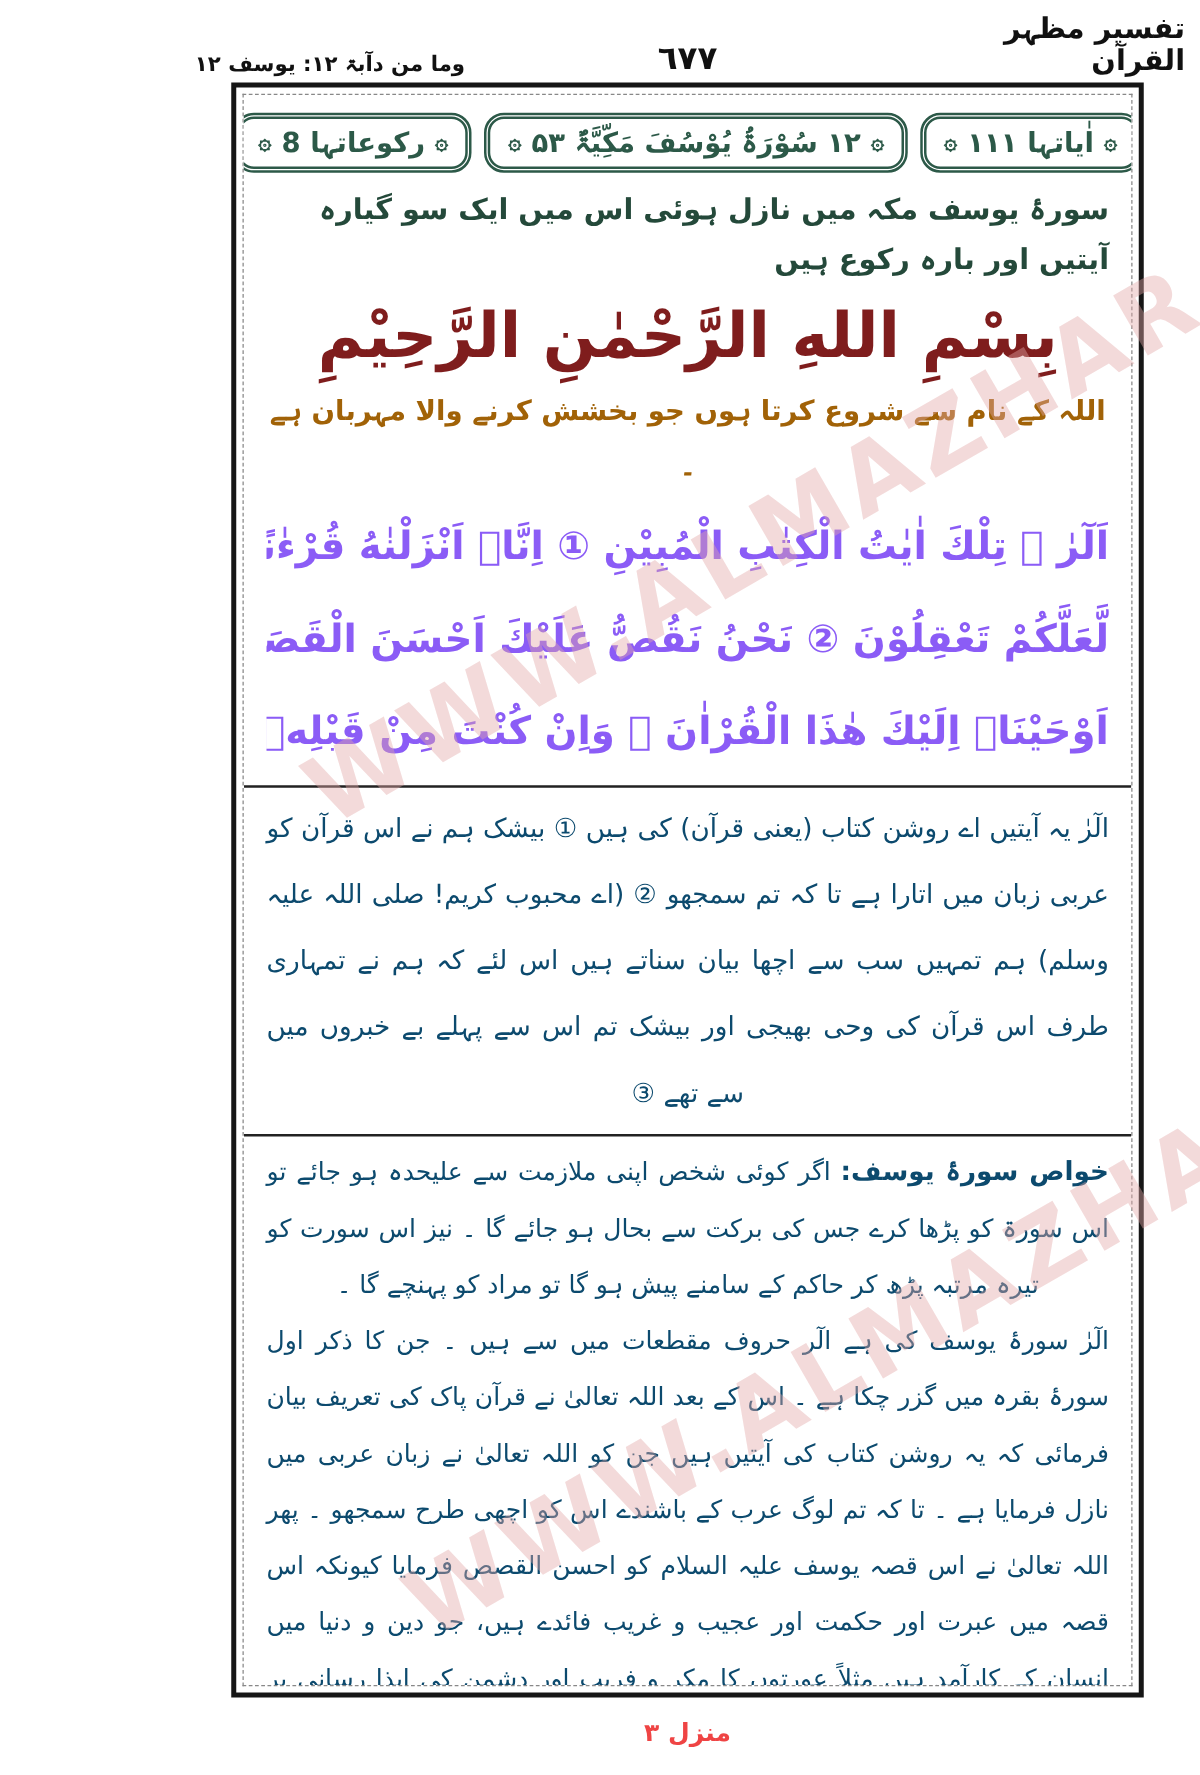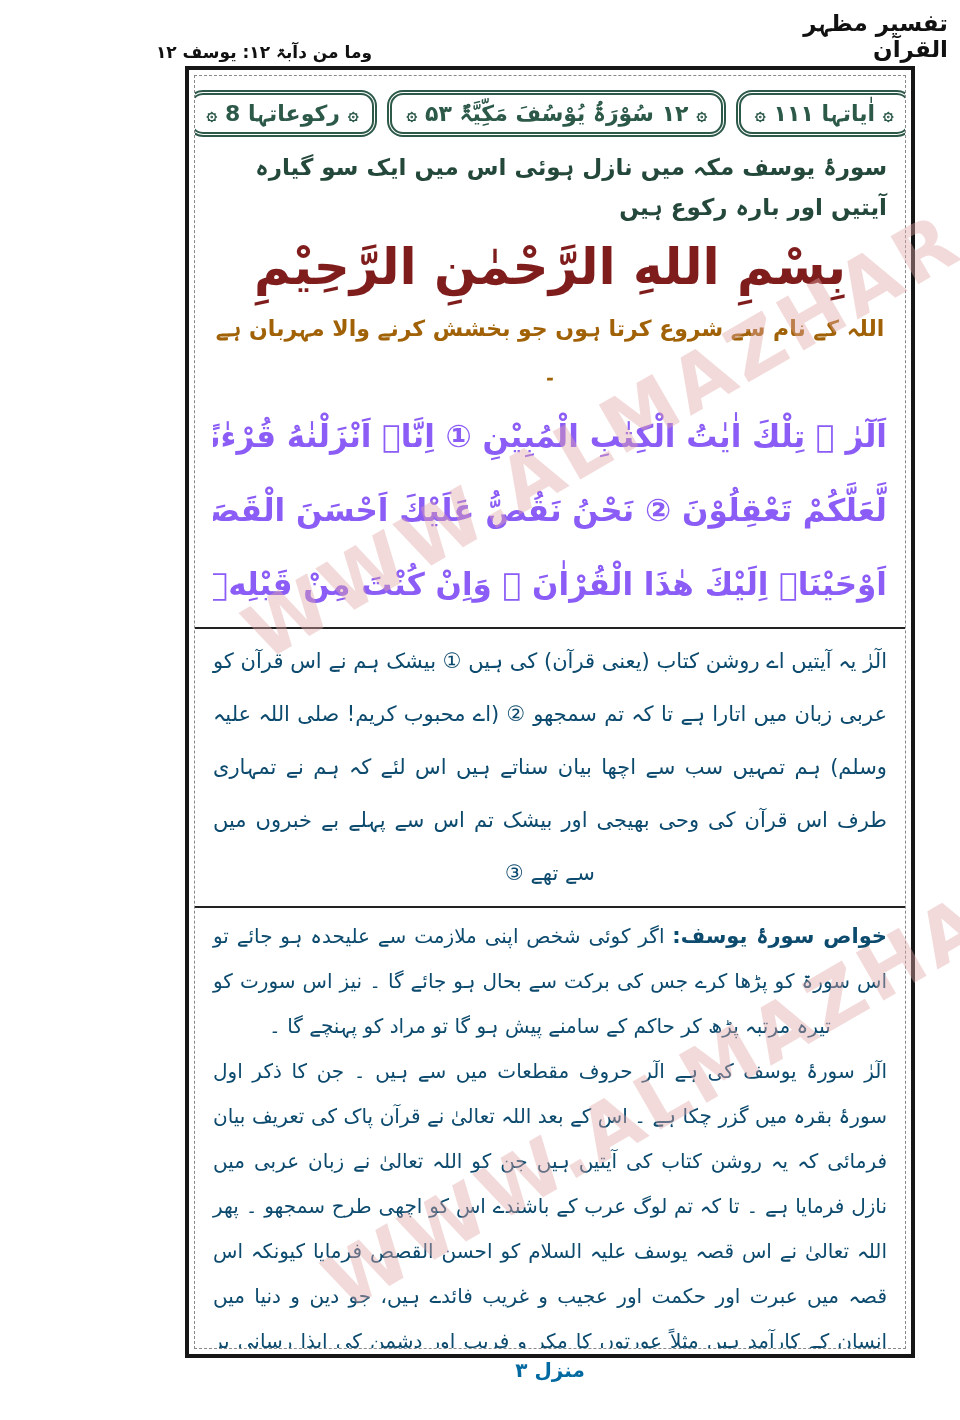--- a/index.html
+++ b/index.html
@@ -59,39 +59,40 @@
   }
   .para.center-last{text-align-last:center;}
   .translation{font-size:21px;line-height:53px;}
   .body-para{line-height:45px;}
   .inline-label{font-weight:bold;font-size:21px;}
   .story-heading{
     text-align:center;font-weight:bold;font-size:25px;line-height:50px;margin:2px 0;
   }
   
   .footer{
-    text-align:center;font-size:20px;font-weight:bold;margin-top:0;color:#0369a1;
+    text-align:center;font-size:20px;font-weight:bold;margin-top:16px;color:#ef4444;
   }
   
   .wm{
     position:absolute;z-index:2;pointer-events:none;white-space:nowrap;
     font-weight:bold;font-size:76px;letter-spacing:5px;
     color:rgba(226,168,168,0.42);transform:rotate(-30deg);direction:ltr;
   }
   .wm1{left:40px;top:330px;}
   .wm2{left:120px;top:980px;}
   :root{--green:#2c5948;}
 </style>
 </head>
 <body>
 
 <div class="page">
 
   <div class="top-header">
     <div class="hdr-title">تفسیر مظہر القرآن</div>
+    <div class="hdr-page">٦٧٧</div>
     <div class="hdr-ref">وما من دآبۃ ۱۲: یوسف ۱۲</div>
   </div>
 
   <div class="wm wm1">WWW.ALMAZHAR.COM</div>
   <div class="wm wm2">WWW.ALMAZHAR.COM</div>
 
   <div class="main-box">
     <div class="inner">
 
       <div class="banner-row">

